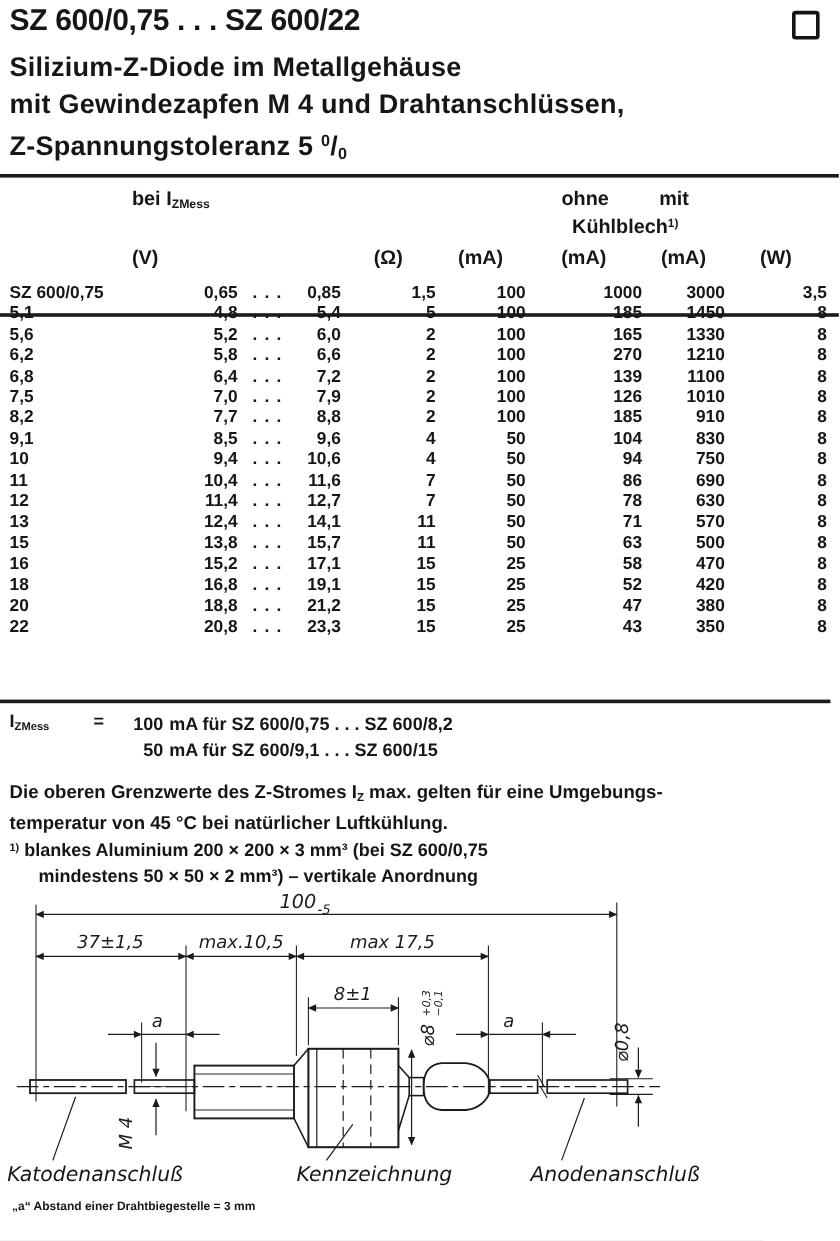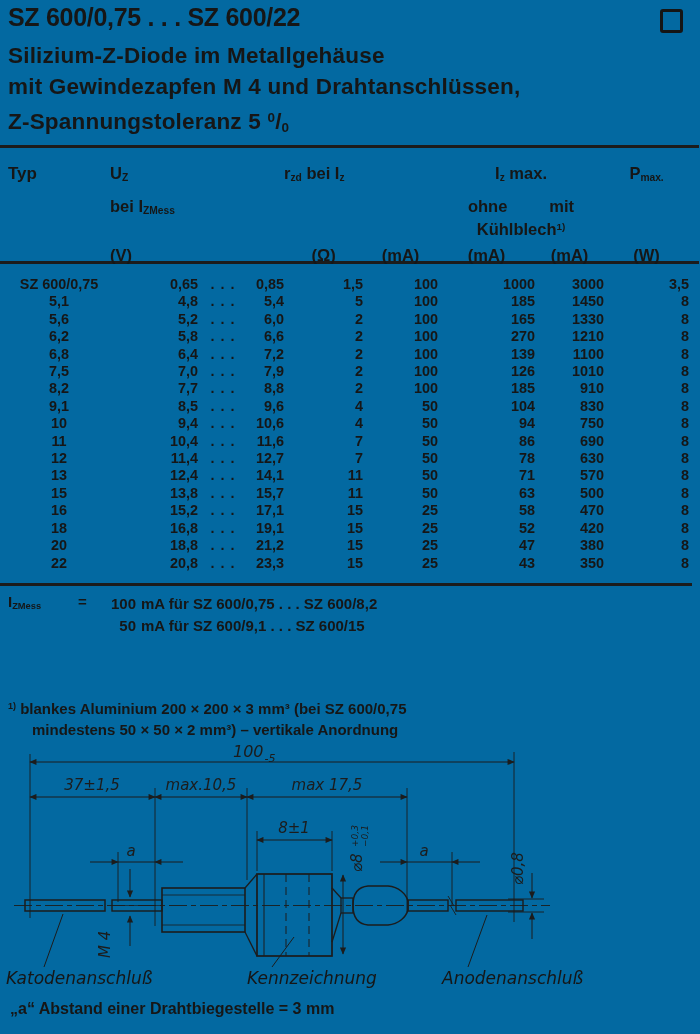--- a/index.html
+++ b/index.html
@@ -1,16 +1,16 @@
 <!DOCTYPE html>
 <html><head>
 <meta charset="utf-8">
 <style>
   html,body{margin:0;padding:0;background:#ddd;}
-  .page{position:relative;width:700px;height:1034px;background:#0369a1;color:#161616;
+  .page{position:relative;width:700px;height:1034px;background:#ffffff;color:#161616;
         font-family:"Liberation Sans",sans-serif;overflow:hidden;}
   
   .title{position:absolute;left:8px;top:3px;font-size:25px;font-weight:700;letter-spacing:-0.3px;}
   .doc-square{position:absolute;right:17px;top:9px;width:17px;height:18px;border:3.5px solid #151515;border-radius:3px;}
   .subtitle{position:absolute;left:8px;top:40px;font-size:22.5px;line-height:31px;font-weight:700;letter-spacing:0.2px;}
   .pct{font-size:0.6em;}
   .pct-top{vertical-align:0.55em;}
   .pct-bot{vertical-align:-0.2em;}
   
   .rule{position:absolute;left:0;height:3px;background:#1c1c1c;}
@@ -30,41 +30,41 @@
   .h-rzd{padding-left:23px;text-align:left;}
   .h-izmax{text-align:center;padding-left:36px;}
   .h-pmax{text-align:center;}
   .h-ohnemit{text-align:center;padding-right:58px;}
   .h-ohnemit .sp1{margin-right:42px;margin-top:44px;}
   .h-kuehl{text-align:center;padding-right:52px;}
   .u-c{text-align:center;}
   sub{font-size:0.62em;vertical-align:-0.22em;letter-spacing:0;}
   sup{font-size:0.6em;vertical-align:0.5em;}
   tbody td{font-size:14.4px;height:17.4px;line-height:17.4px;}
-  .c-typ{text-align:center;padding-right:6px;}
+  .c-typ{text-align:left;padding-right:6px;}
   .c-uz_min{text-align:right;padding-right:6px;}
   .c-dots{text-align:center;letter-spacing:1px;}
   .c-uz_max{text-align:right;padding-right:3px;}
   .c-rzd,.c-iz,.c-ohne,.c-mit,.c-pmax{text-align:right;padding-right:6px;}
   
   .iz-note{position:absolute;left:8px;top:593px;font-size:15px;font-weight:700;display:flex;}
   .iz-prefix{width:70px;}
   .iz-eq{width:26px;}
   .iz-lines{line-height:21.5px;}
   .iz-v{display:inline-block;width:32px;text-align:right;margin-right:5px;}
   .ambient{position:absolute;left:8px;top:650px;font-size:15.5px;font-weight:700;line-height:22px;}
   .fn1{position:absolute;left:8px;top:696px;font-size:15px;font-weight:700;line-height:21px;}
   .fn1 .indent{padding-left:24px;}
   
   .drawing{position:absolute;left:0;top:740px;}
   .dim{font:italic 15px "DejaVu Sans",sans-serif;fill:#1c1c1c;}
   .dim-s{font:italic 11px "DejaVu Sans",sans-serif;fill:#1c1c1c;}
   .dim-t{font:italic 9px "DejaVu Sans",sans-serif;fill:#1c1c1c;}
   .hand{font:italic 17px "DejaVu Sans",sans-serif;fill:#161616;}
-  .bottom-note{position:absolute;left:10px;top:1000px;font-size:16px;font-weight:700;}
+  .bottom-note{position:absolute;left:10px;top:1000px;font-size:10px;font-weight:700;}
 </style>
 </head>
 <body>
 
 <div class="page">
 
   <div class="title">SZ 600/0,75 . . . SZ 600/22</div>
   <div class="doc-square"></div>
 
   <div class="subtitle">
@@ -85,27 +85,20 @@
         <col style="width:88px">
         <col style="width:50px">
         <col style="width:36px">
       <col style="width:79px">
         <col style="width:75px">
         <col style="width:97px">
         <col style="width:69px">
         <col style="width:85px">
     </colgroup>
     <thead>
-      <tr class="hA">
-        <td class="h-typ">Typ</td>
-        <td class="h-left3" colspan="3"><span>U</span><sub>Z</sub></td>
-        <td class="h-rzd" colspan="2"><span>r</span><sub>zd</sub><span> bei </span><span>I</span><sub>z</sub></td>
-        <td class="h-izmax" colspan="2"><span>I</span><sub>z</sub><span> max.</span></td>
-        <td class="h-pmax"><span>P</span><sub>max.</sub></td>
-      </tr>
       <tr class="hB">
         <td></td>
         <td class="h-left3" colspan="3"><span>bei </span><span>I</span><sub>ZMess</sub></td>
         <td colspan="2"></td>
         <td class="h-ohnemit" colspan="2"><span class="sp1">ohne</span><span>mit</span></td>
         <td></td>
       </tr>
       <tr class="hC">
         <td></td>
           <td colspan="3"></td>
@@ -316,20 +309,24 @@
 
   <div class="iz-note">
     <span class="iz-prefix"><span>I</span><sub>ZMess</sub></span>
     <span class="iz-eq">=</span>
     <span class="iz-lines">
       <div><span class="iz-v">100</span><span>mA für SZ 600/0,75 . . . SZ 600/8,2</span></div>
       <div><span class="iz-v">50</span><span>mA für SZ 600/9,1  . . . SZ 600/15</span></div>
     </span>
   </div>
 
+  <div class="ambient">
+    <div><span>Die oberen Grenzwerte des Z-Stromes </span><span>I</span><sub>Z</sub><span> max. gelten für eine Umgebungs-</span></div>
+    <div>temperatur von 45 °C bei natürlicher Luftkühlung.</div>
+  </div>
 
   <div class="fn1">
     <div><sup>1)</sup><span> blankes Aluminium 200 × 200 × 3 mm³ (bei SZ 600/0,75</span></div>
     <div class="indent">mindestens 50 × 50 × 2 mm³)  –  vertikale Anordnung</div>
   </div>
 
   <svg class="drawing" width="700" height="256" viewBox="0 0 700 256">
     <defs>
       <marker id="ah" viewBox="0 0 10 10" refX="9.2" refY="5" markerWidth="10" markerHeight="7" orient="auto-start-reverse">
         <path d="M0,0.6 L10,5 L0,9.4 z" fill="#1c1c1c"></path>

